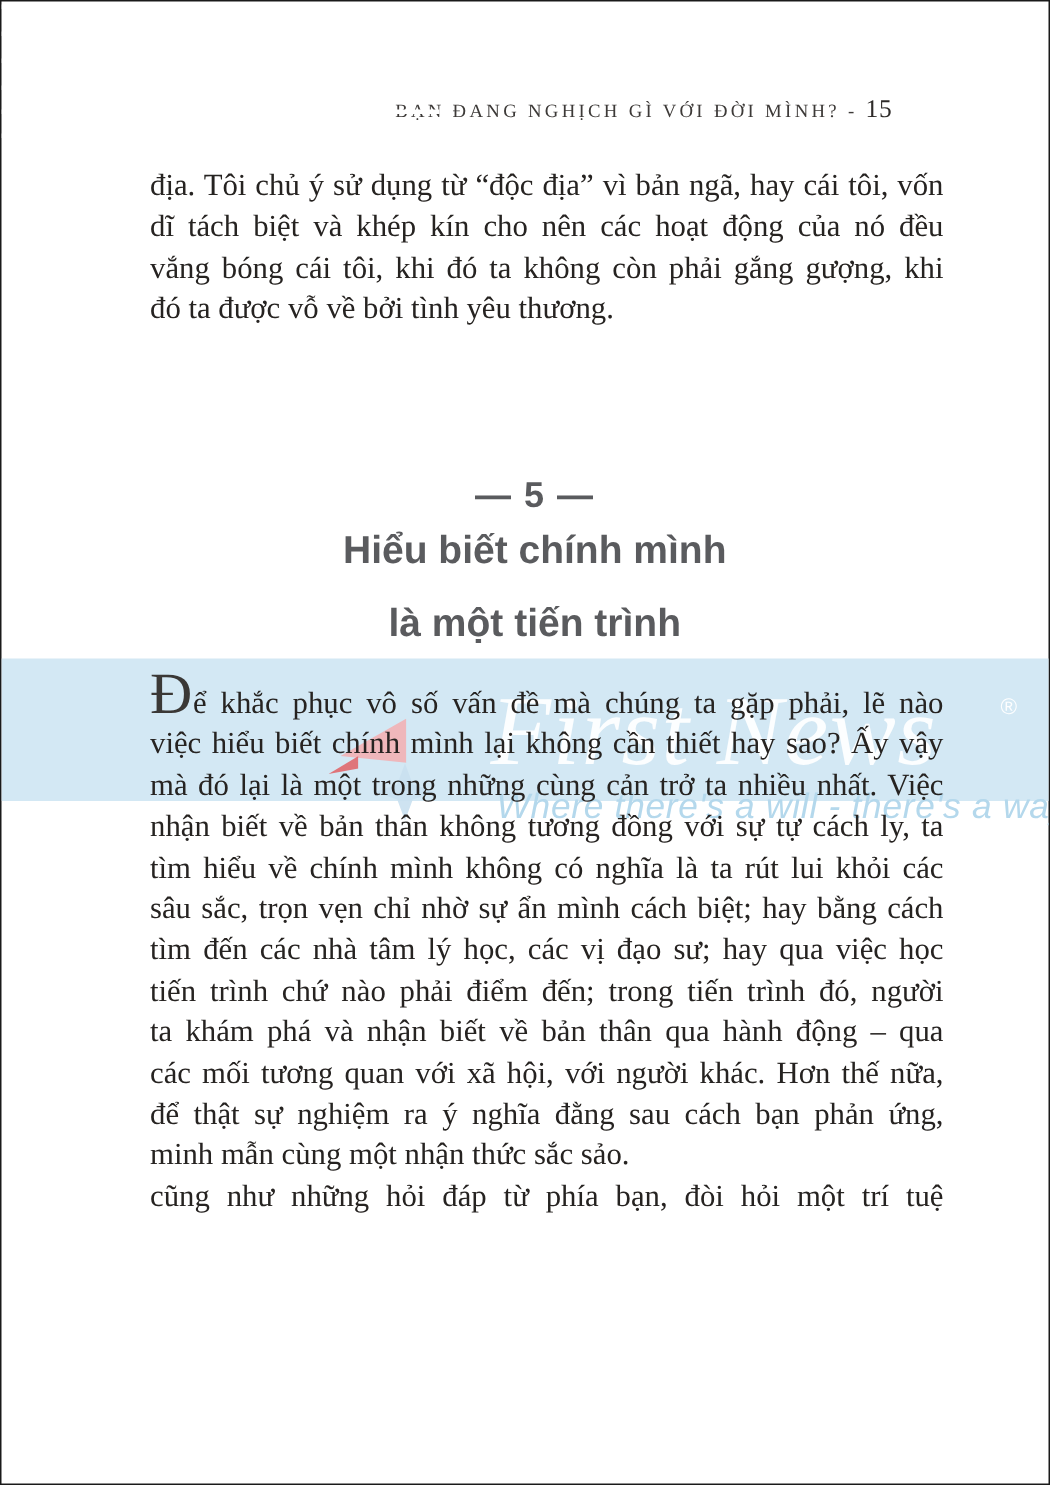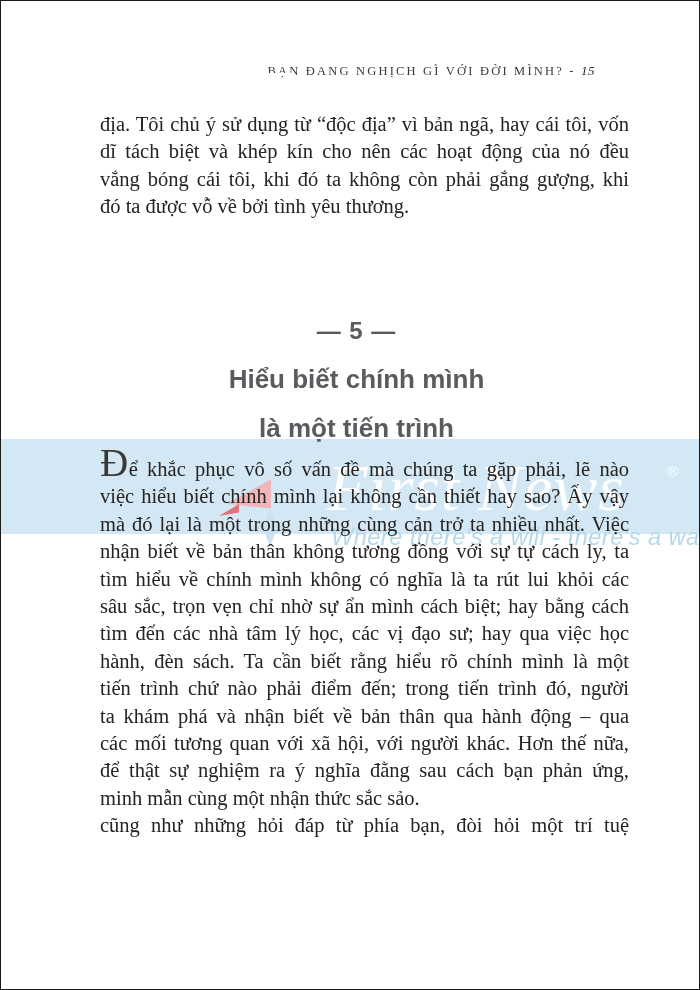--- a/index.html
+++ b/index.html
@@ -14,21 +14,21 @@
     font-family:"Liberation Serif", serif;
     color:#262321;
   }
   
   .header {
     position:absolute; top:62px; right:104px;
     font-size:12.5px; letter-spacing:2.2px;
     color:#3d3a38; white-space:nowrap;
   }
   .header .pagenum {
-    font-size:13px; letter-spacing:0.5px; color:#2e2b29;font-style:italic;
+    font-size:17px; letter-spacing:0.5px; color:#2e2b29;
   }
   
   .para {
     position:absolute; left:83px; width:545px;
     font-size:20.5px; line-height:27.4px; color:#262321;
     z-index:5;
   }
   .para-top { top:110px; }
   .para-main { top:448px; }
   .jline { text-align:justify; text-align-last:justify; white-space:normal;margin-left:16px; }
@@ -38,21 +38,21 @@
     letter-spacing:0.5px;
   }
   
   .chapter {
     position:absolute; left:83px; top:315px; width:545px;
     text-align:center; color:#5a5b5e;
     font-family:"Liberation Sans", sans-serif;
     z-index:5;
   }
   .chapter-num { font-size:24px; font-weight:bold; letter-spacing:1px; line-height:30px; }
-  .chapter-title { font-size:26px; font-weight:bold; line-height:31px; margin-top:18px; }
+  .chapter-title { font-size:26px; font-weight:bold; line-height:31px; margin-top:5px; }
   
   .band {
     position:absolute; left:0; top:438px; width:700px; height:95px;
     z-index:1;
   }
   .stripe { position:absolute; left:0; height:3px; background:rgba(255,255,255,0.95); z-index:2; }
   .s1 { top:2px;  width:305px; }
   .s2 { top:20px; width:282px; }
   .s3 { top:38px; width:312px; }
   .s4 { top:56px; width:262px; }
@@ -130,21 +130,20 @@
   </div>
 
   <div class="para para-main">
     <div class="jline"><span class="dropcap">Đ</span><span>ể khắc phục vô số vấn đề mà chúng ta gặp phải, lẽ nào</span></div>
     <div class="jline">việc hiểu biết chính mình lại không cần thiết hay sao? Ấy vậy</div>
     <div class="jline">mà đó lại là một trong những cùng cản trở ta nhiều nhất. Việc</div>
     <div class="jline">nhận biết về bản thân không tương đồng với sự tự cách ly, ta</div>
     <div class="jline">tìm hiểu về chính mình không có nghĩa là ta rút lui khỏi các</div>
     <div class="jline">sâu sắc, trọn vẹn chỉ nhờ sự ẩn mình cách biệt; hay bằng cách</div>
     <div class="jline">tìm đến các nhà tâm lý học, các vị đạo sư; hay qua việc học</div>
-    <div class="jline">hành, đèn sách. Ta cần biết rằng hiểu rõ chính mình là một</div>
     <div class="jline">tiến trình chứ nào phải điểm đến; trong tiến trình đó, người</div>
     <div class="jline">ta khám phá và nhận biết về bản thân qua hành động – qua</div>
     <div class="jline">các mối tương quan với xã hội, với người khác. Hơn thế nữa,</div>
     <div class="jline">để thật sự nghiệm ra ý nghĩa đằng sau cách bạn phản ứng,</div>
     <div class="jline last">minh mẫn cùng một nhận thức sắc sảo.</div>
     <div class="jline">cũng như những hỏi đáp từ phía bạn, đòi hỏi một trí tuệ</div>
   </div>
 
 </div>
 

